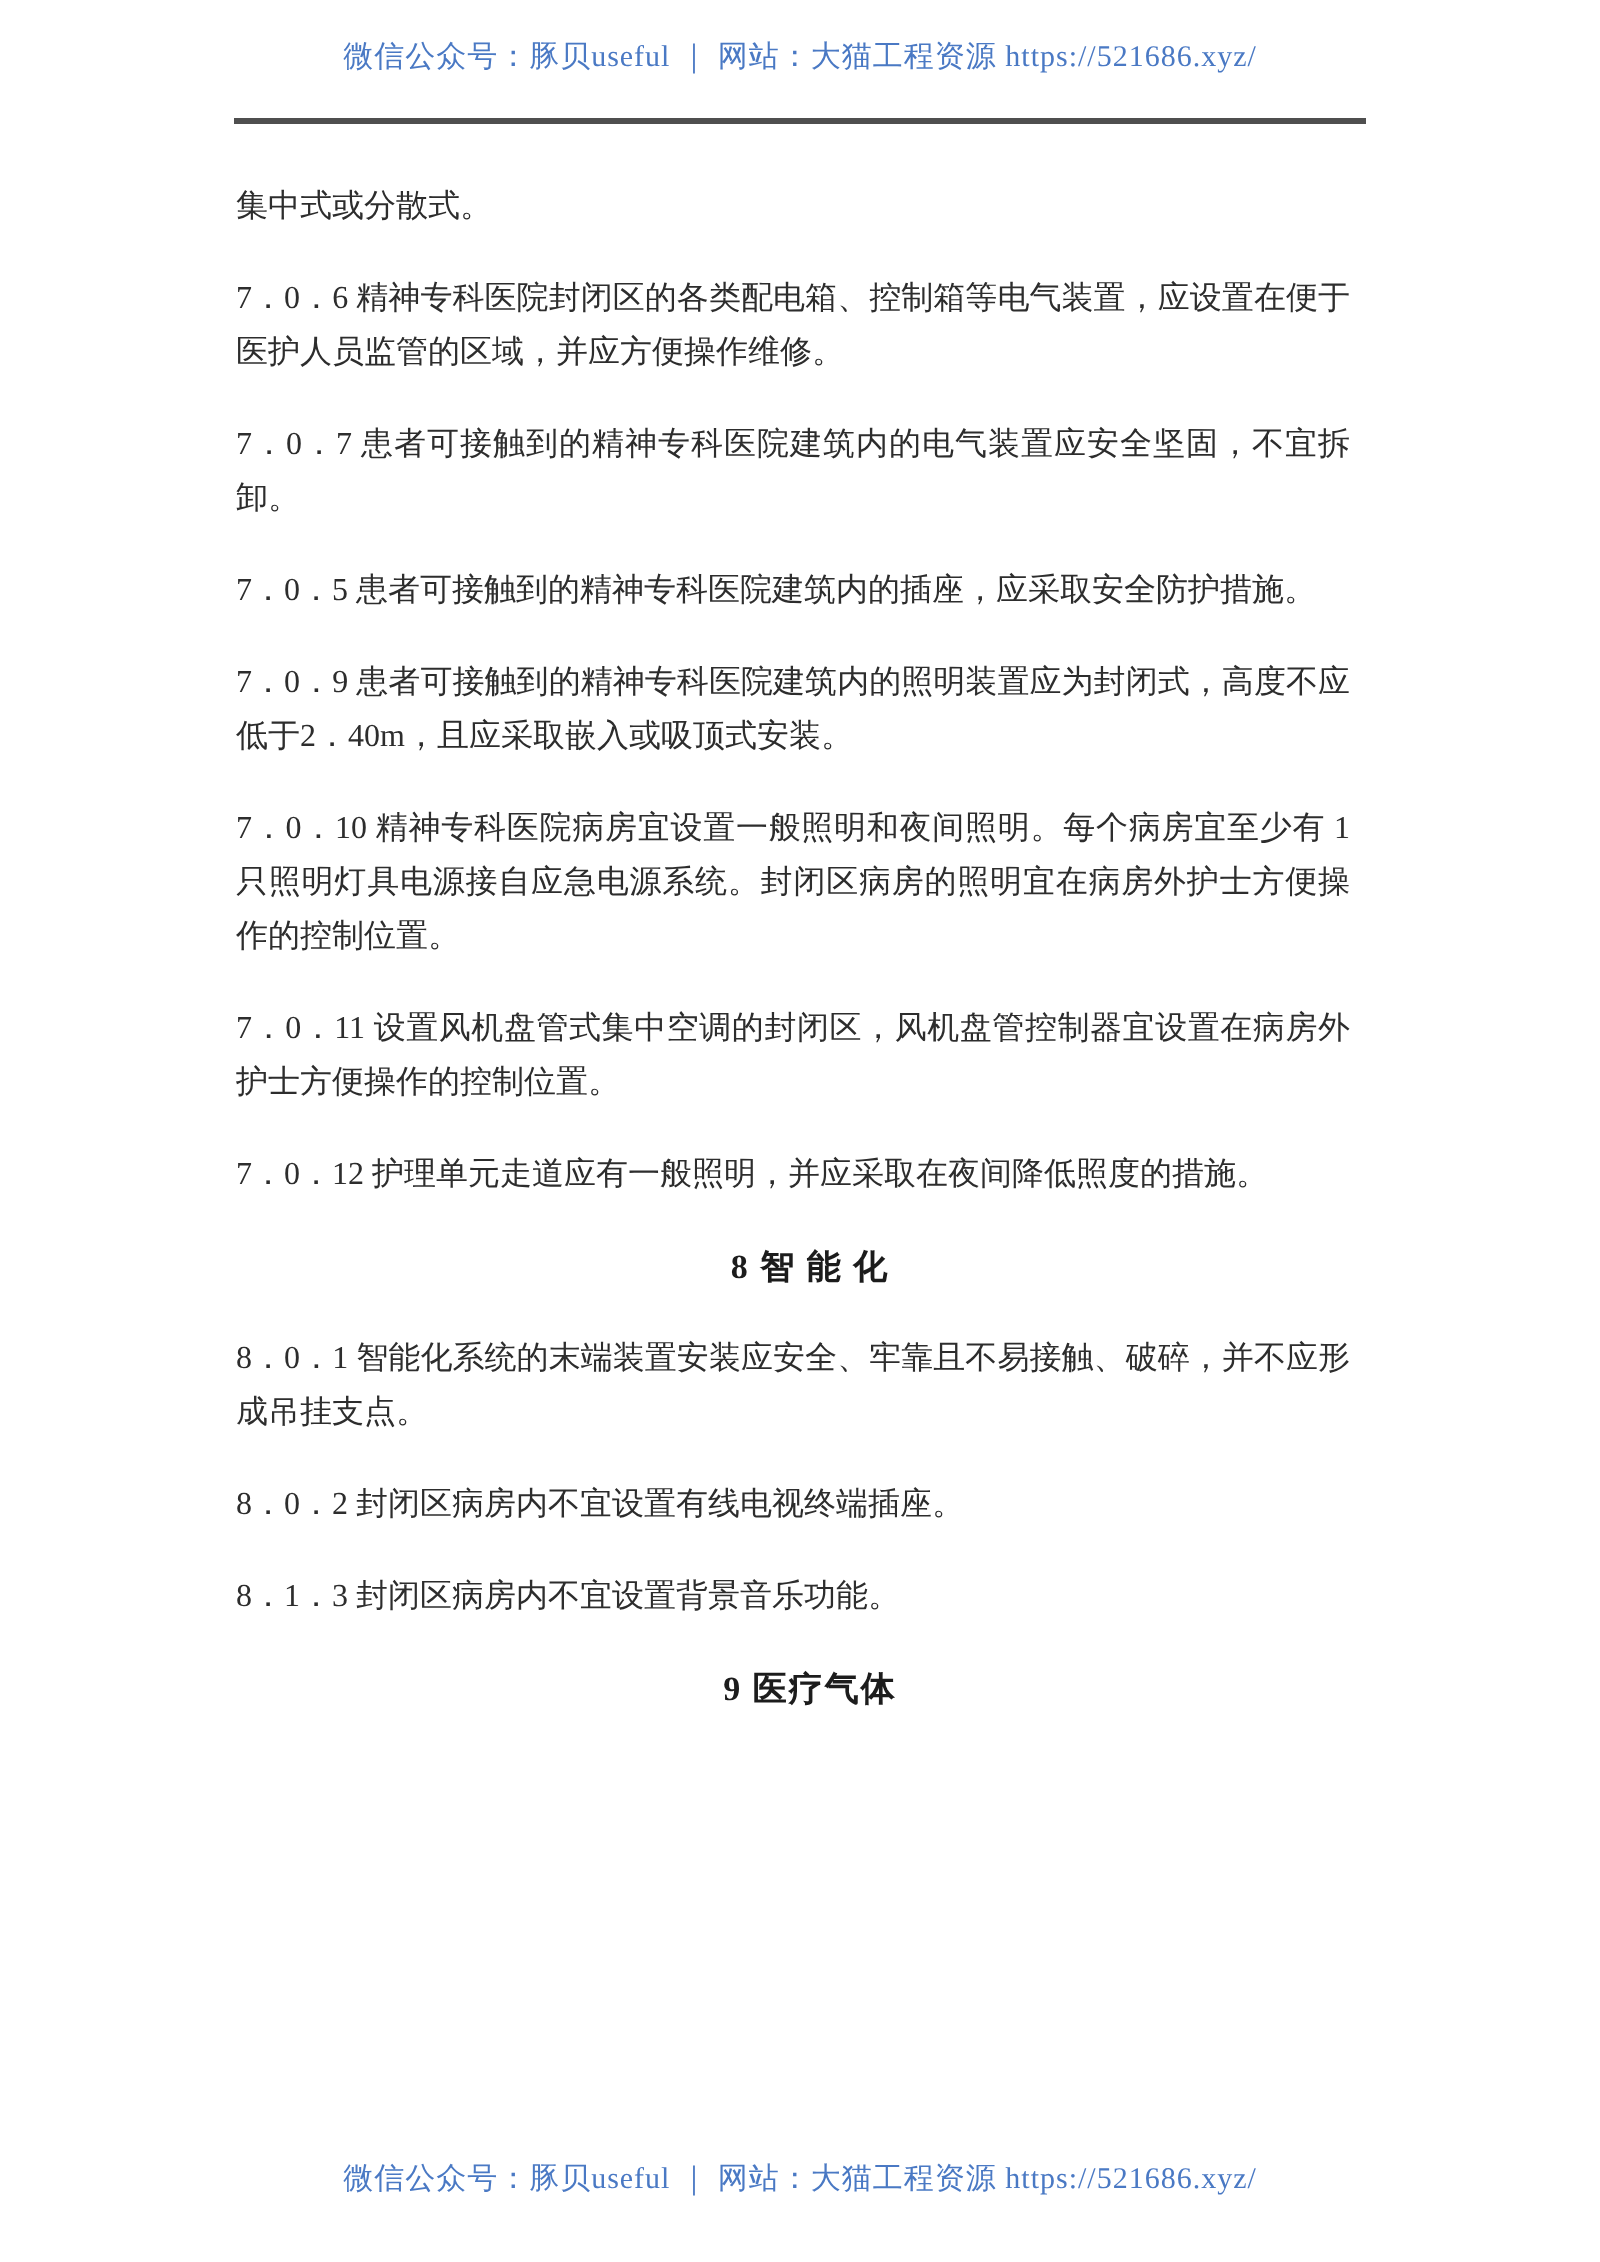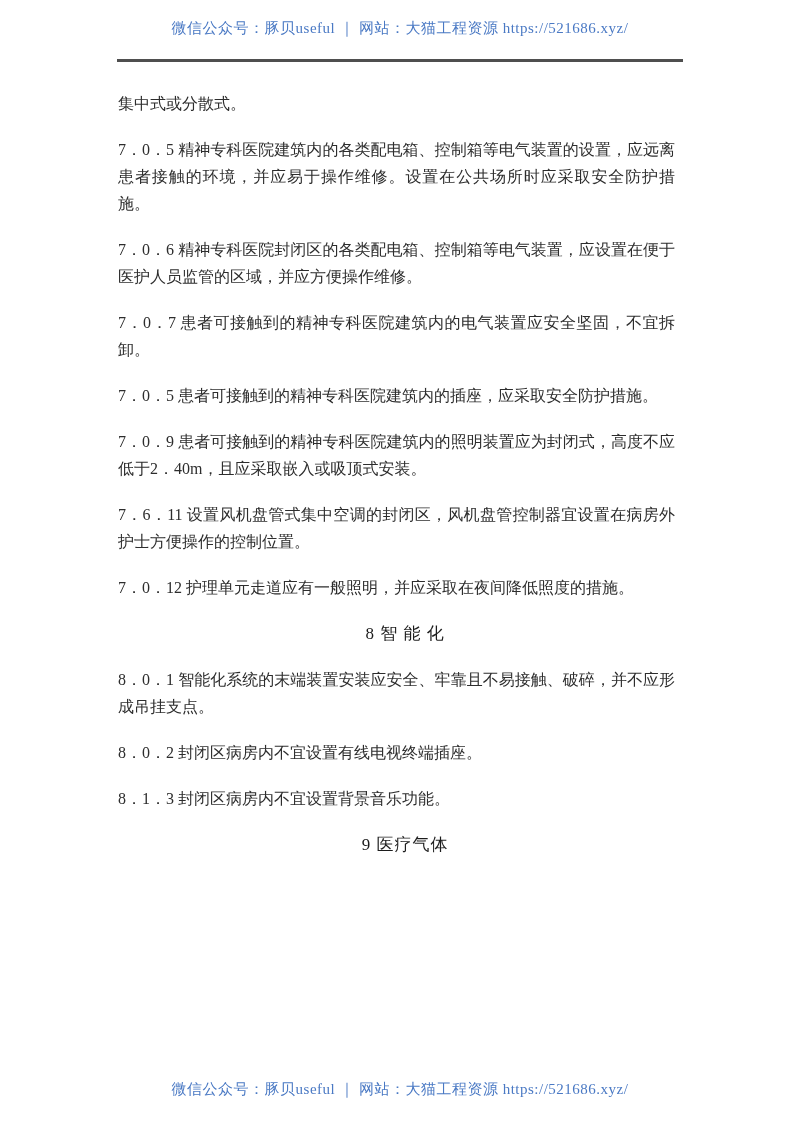--- a/index.html
+++ b/index.html
@@ -45,21 +45,21 @@
     line-height: 27px;
     text-align: justify;
   }
   .doc-body p.clause {
     margin: 0 17px 19px 0;
   }
   .doc-body h2.section-heading {
     margin: 19px 0;
     font-size: 17px;
     line-height: 27px;
-    font-weight: normal;
+    font-weight: bold;
     text-align: center;
     color: #1c1c1c;
     letter-spacing: 1px;
   }
   .page-footer {
     position: absolute;
     top: 1080px;
     left: 0;
     right: 0;
     text-align: center;
@@ -73,26 +73,26 @@
 <body>
 
 <div class="page">
 
   <div class="page-header">微信公众号：豚贝useful ｜ 网站：大猫工程资源 https://521686.xyz/</div>
 
   <div class="header-divider"></div>
 
   <main class="doc-body">
     <p class="clause">集中式或分散式。</p>
-    <p class="clause">7．0．5 精神专科医院建筑内的各类配电箱、控制箱等电气装置的设置，应远离患者接触的环境，并应易于操作维修。设置在公共场所时应采取安全防护措施。</p>
     <p class="clause">7．0．6 精神专科医院封闭区的各类配电箱、控制箱等电气装置，应设置在便于医护人员监管的区域，并应方便操作维修。</p>
     <p class="clause">7．0．7 患者可接触到的精神专科医院建筑内的电气装置应安全坚固，不宜拆卸。</p>
     <p class="clause">7．0．5 患者可接触到的精神专科医院建筑内的插座，应采取安全防护措施。</p>
     <p class="clause">7．0．9 患者可接触到的精神专科医院建筑内的照明装置应为封闭式，高度不应低于2．40m，且应采取嵌入或吸顶式安装。</p>
-    <p class="clause">7．6．11 设置风机盘管式集中空调的封闭区，风机盘管控制器宜设置在病房外护士方便操作的控制位置。</p>
+    <p class="clause">7．0．10 精神专科医院病房宜设置一般照明和夜间照明。每个病房宜至少有 1 只照明灯具电源接自应急电源系统。封闭区病房的照明宜在病房外护士方便操作的控制位置。</p>
+    <p class="clause">7．0．11 设置风机盘管式集中空调的封闭区，风机盘管控制器宜设置在病房外护士方便操作的控制位置。</p>
     <p class="clause">7．0．12 护理单元走道应有一般照明，并应采取在夜间降低照度的措施。</p>
     <h2 class="section-heading">8 智 能 化</h2>
     <p class="clause">8．0．1 智能化系统的末端装置安装应安全、牢靠且不易接触、破碎，并不应形成吊挂支点。</p>
     <p class="clause">8．0．2 封闭区病房内不宜设置有线电视终端插座。</p>
     <p class="clause">8．1．3 封闭区病房内不宜设置背景音乐功能。</p>
     <h2 class="section-heading">9 医疗气体</h2>
   </main>
 
   <div class="page-footer">微信公众号：豚贝useful ｜ 网站：大猫工程资源 https://521686.xyz/</div>
 

